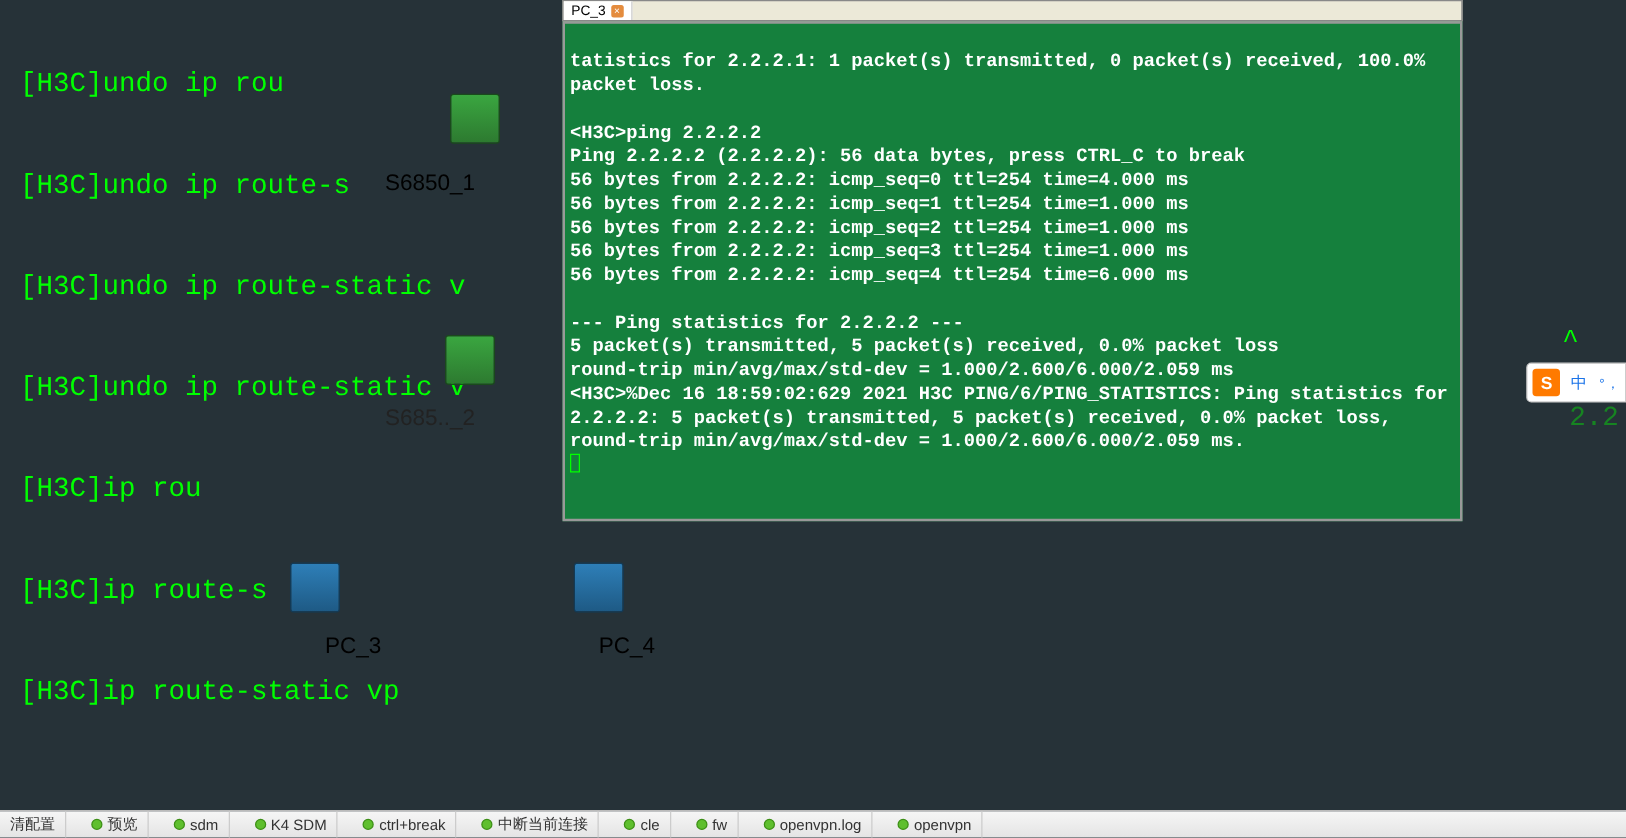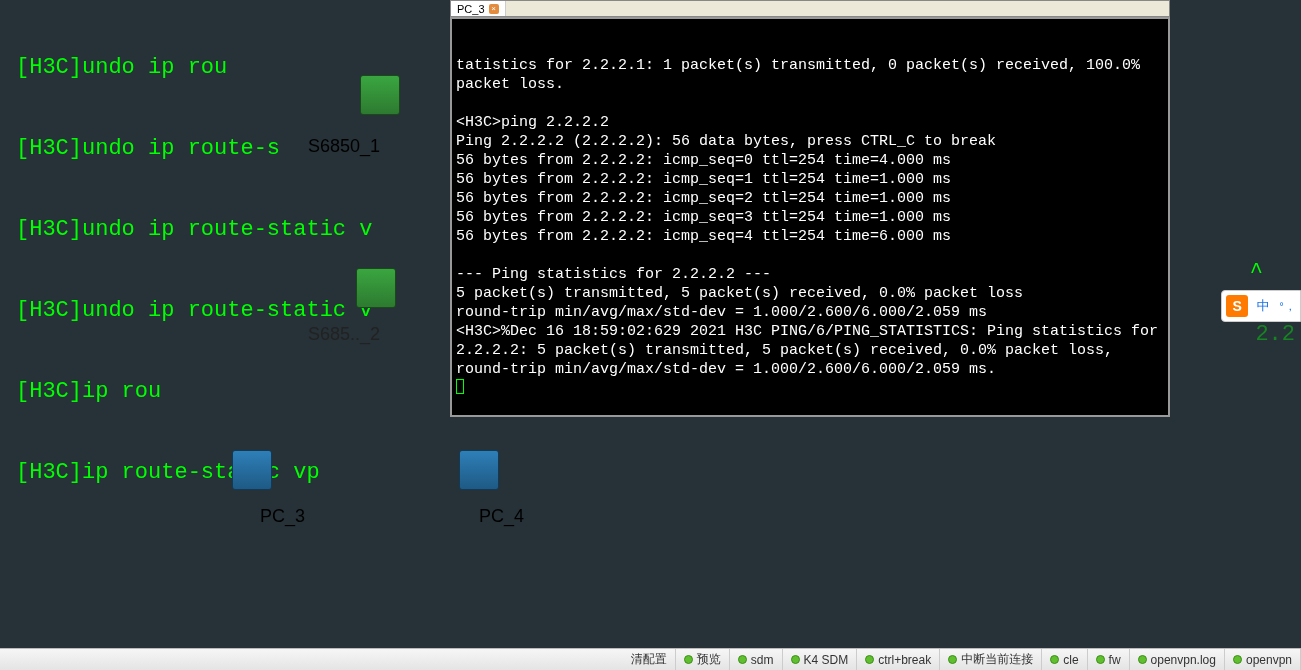--- a/index.html
+++ b/index.html
@@ -80,30 +80,31 @@
   color: #fff;
   font-size: 8px;
   line-height: 1;
 }
 .popup-terminal {
   position: absolute;
   top: 17px;
   left: 450px;
   width: 720px;
   height: 400px;
-  background: #000000;
+  background: #15803d;
   border: 2px solid #999;
   color: #fff;
   font-size: 15px;
   line-height: 19px;
   white-space: pre-wrap;
-  padding: 18px 4px;
+  padding: 2px 4px;
   z-index: 9;
   overflow: hidden;
   font-family: "Consolas", "Courier New", monospace;
+  font-weight: bold;
 }
 .popup-terminal .caret {
   display: inline-block;
   width: 8px;
   height: 15px;
   border: 1px solid #0f0;
 }
 .ime-bar {
   position: absolute;
   right: 0;
@@ -150,23 +151,22 @@
   position: absolute;
   bottom: 0; left: 0; right: 0;
   height: 22px;
   background: linear-gradient(#f6f6f6,#e4e4e4);
   border-top: 1px solid #bbb;
   display: flex;
   align-items: center;
   font-family: "Microsoft YaHei", Arial, sans-serif;
   font-size: 12px;
   color: #333;
-  gap: 0;
+  gap: 12px;
   z-index: 30;
-  justify-content: flex-end;
 }
 .status-item {
   display: flex;
   align-items: center;
   gap: 4px;
   padding: 0 8px;
   border-right: 1px solid #ccc;
   height: 100%;
   cursor: pointer;
 }
@@ -193,20 +193,21 @@
   <div class="device-icon pc-icon" style="top:450px; left:459px;"></div>
   <div class="device-label" style="top:506px; left:479px;">PC_4</div>
 </div>
 
 <div class="terminal-bg">
   <span class="line">[H3C]undo ip rou</span>
   <span class="line">[H3C]undo ip route-s</span>
   <span class="line">[H3C]undo ip route-static v</span>
   <span class="line">[H3C]undo ip route-static v</span>
   <span class="line">[H3C]ip rou</span>
+  <span class="line">[H3C]ip route-s</span>
   <span class="line">[H3C]ip route-static vp</span>
   
   <span class="line"></span>
   
   
   
   
   
   
   

